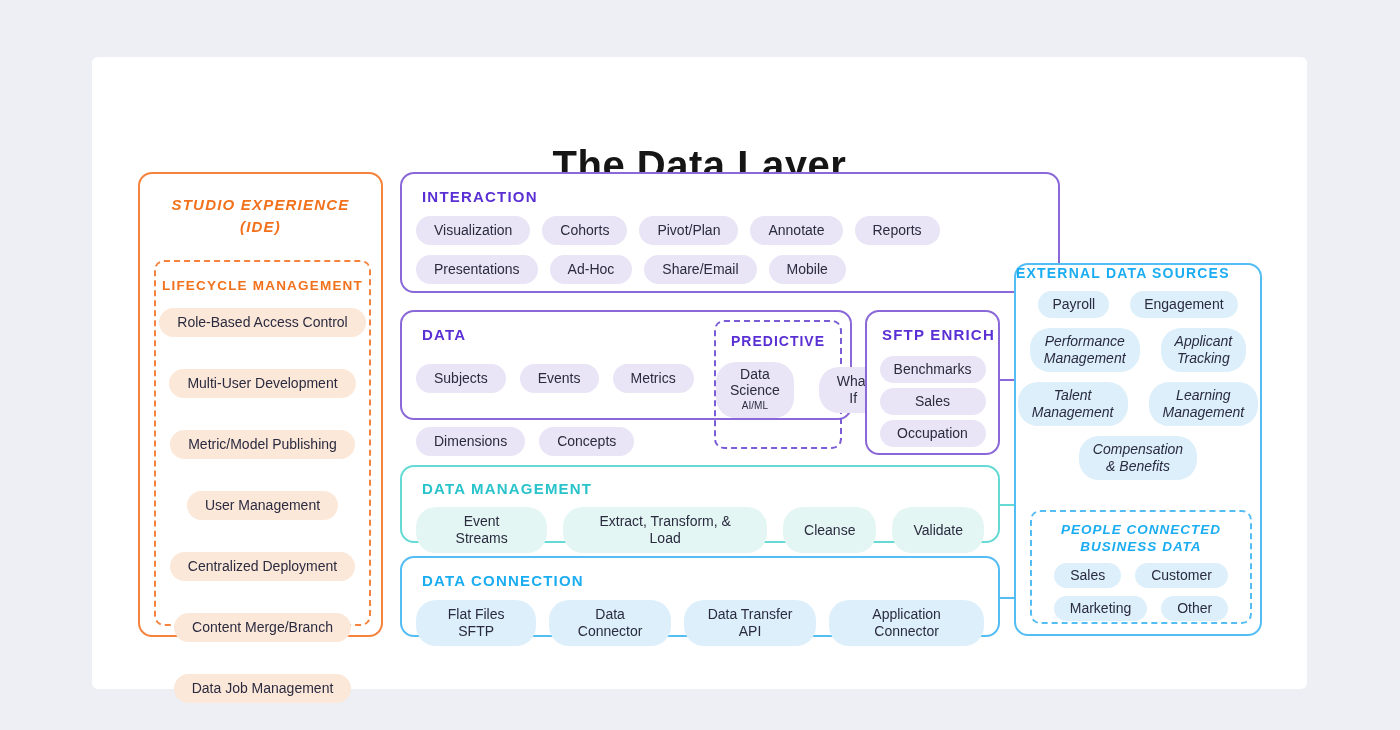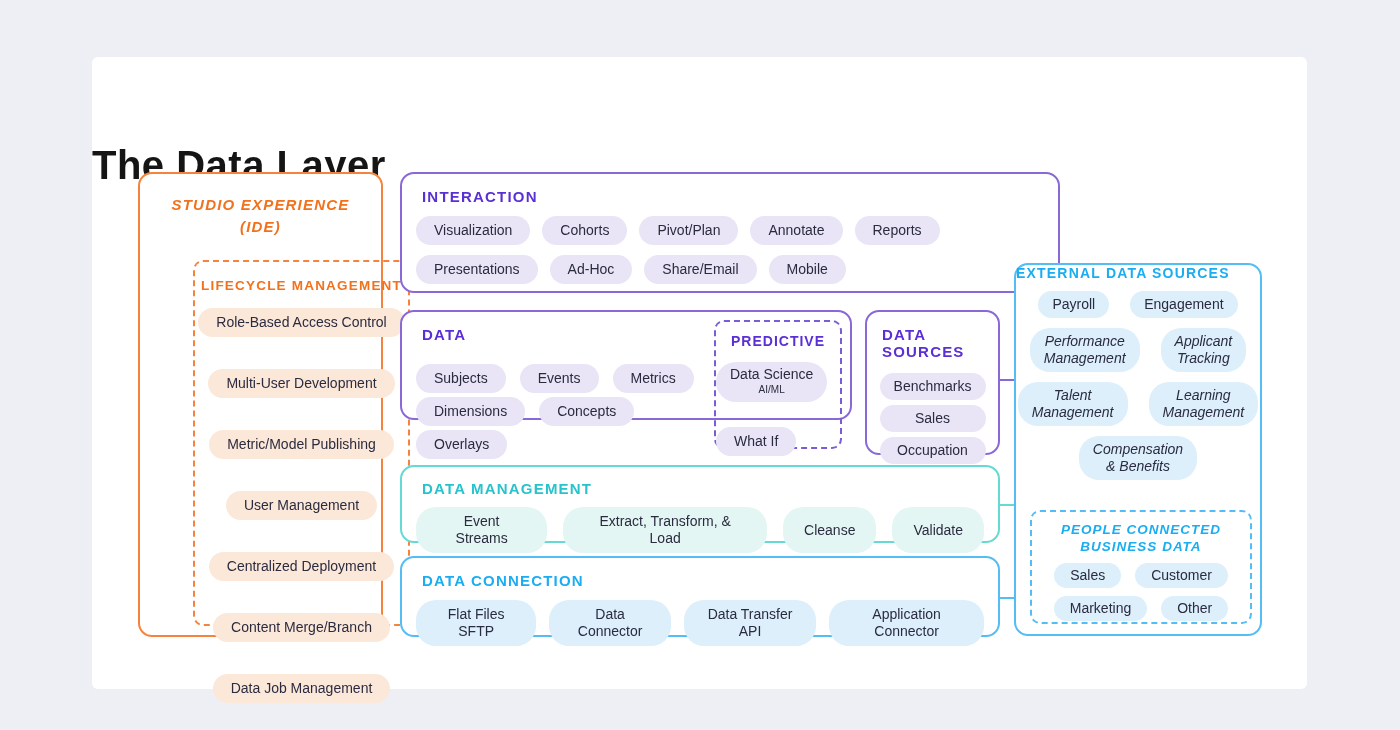--- a/index.html
+++ b/index.html
@@ -6,46 +6,46 @@
     --bg:#edeff4; --card:#ffffff; --ink:#2b2b40; --title:#151515;
     --orange:#f2711c; --orange-border:#f5833d; --orange-pill:#fce8d9;
     --purple:#5a2fd4; --purple-border:#8a68d8; --purple-pill:#e9e5f6;
     --teal:#28c3cb; --teal-border:#65dad4; --teal-pill:#e3f6f3;
     --blue:#1badf2; --blue-border:#54bdf3; --blue-pill:#dceffb;
   }
   *{margin:0;padding:0;box-sizing:border-box;}
   html,body{width:1400px;height:730px;}
   body{background:var(--bg);font-family:"Liberation Sans","DejaVu Sans",sans-serif;position:relative;overflow:hidden;}
   .card{position:absolute;left:92px;top:57px;width:1215px;height:632px;background:var(--card);border-radius:6px;}
-  .title{position:absolute;left:0;top:86px;width:100%;font-size:40px;font-weight:800;color:var(--title);letter-spacing:.5px;}
+  .title{position:absolute;left:0;top:86px;width:100%;text-align:center;font-size:40px;font-weight:800;color:var(--title);letter-spacing:.5px;}
   
   .panel{position:absolute;border:2px solid;border-radius:14px;background:#fff;}
   .panel-h{font-weight:bold;font-size:15px;letter-spacing:1.2px;}
   .pill{display:inline-flex;align-items:center;justify-content:center;border-radius:20px;
         font-size:14px;color:var(--ink);text-align:center;line-height:17px;padding:6px 18px;}
   .multiline{white-space:pre-line;font-style:italic;}
   
   .studio{left:46px;top:115px;width:245px;height:465px;border-color:var(--orange-border);}
   .studio-h{margin-top:20px;text-align:center;color:var(--orange);white-space:pre-line;line-height:22px;}
-  .lifecycle{position:absolute;left:14px;top:86px;width:217px;height:366px;border:2px dashed var(--orange-border);border-radius:10px;margin-left:39px;}
+  .lifecycle{position:absolute;left:14px;top:86px;width:217px;height:366px;border:2px dashed var(--orange-border);border-radius:10px;}
   .lifecycle-h{margin-top:16px;text-align:center;color:var(--orange);font-size:13.5px;}
   .lifecycle-pills{display:flex;flex-direction:column;align-items:center;gap:32px;margin-top:15px;}
   .pill-o{background:var(--orange-pill);}
   
   .interaction{left:308px;top:115px;width:660px;height:121px;border-color:var(--purple-border);}
   .ph{color:var(--purple);}
   .interaction-h{margin:14px 0 0 20px;}
   .pill-row{display:flex;flex-wrap:wrap;gap:10px 12px;margin:11px 14px 0 14px;}
   .pill-p{background:var(--purple-pill);}
   .data{left:308px;top:253px;width:452px;height:110px;border-color:var(--purple-border);}
   .data-h{margin:14px 0 0 20px;}
-  .data-pills{display:flex;flex-wrap:wrap;gap:4px 14px;margin:21px 0 0 14px;width:300px;}
+  .data-pills{display:flex;flex-wrap:wrap;gap:34px 14px;margin:21px 0 0 14px;width:300px;}
   .predictive{position:absolute;left:312px;top:8px;width:128px;height:129px;border:2px dashed #7a5cd6;border-radius:10px;text-align:center;}
   .predictive-h{margin-top:11px;font-size:14px;letter-spacing:1px;}
-  .predictive-pills{display:flex;flex-direction:column;align-items:flex-start;gap:25px;margin-top:13px;}
+  .predictive-pills{display:flex;align-items:center;gap:25px;margin-top:13px;}
   .pill-ds{flex-direction:column;padding:4px 14px;line-height:16px;}
   .pill-sub{font-size:10px;color:var(--ink);}
   .enrich{left:773px;top:253px;width:135px;height:145px;border-color:var(--purple-border);}
   .enrich-h{margin:14px 0 0 15px;}
   .enrich-pills{display:flex;flex-direction:column;align-items:center;gap:5px;margin-top:13px;}
   .enrich .pill{padding:5px 14px;min-width:106px;}
   .mgmt{left:308px;top:408px;width:600px;height:78px;border-color:var(--teal-border);}
   .th{color:var(--teal);}
   .mgmt-h{margin:13px 0 0 20px;}
   .mgmt-pills{display:flex;gap:16px;margin:10px 14px 0 14px;}
@@ -125,21 +125,21 @@
         <span class="pill pill-p pill-ds">
           <span>Data Science</span>
           <span class="pill-sub">AI/ML</span>
         </span>
         <span class="pill pill-p">What If</span>
       </div>
     </div>
   </div>
 
   <div class="panel enrich">
-    <div class="panel-h ph enrich-h">DATA SOURCES</div>
+    <div class="panel-h ph enrich-h">SFTP ENRICH</div>
     <div class="enrich-pills">
       <span class="pill pill-p">Benchmarks</span>
       <span class="pill pill-p">Sales</span>
       <span class="pill pill-p">Occupation</span>
     </div>
   </div>
 
   <div class="panel mgmt">
     <div class="panel-h th mgmt-h">DATA MANAGEMENT</div>
     <div class="mgmt-pills">

